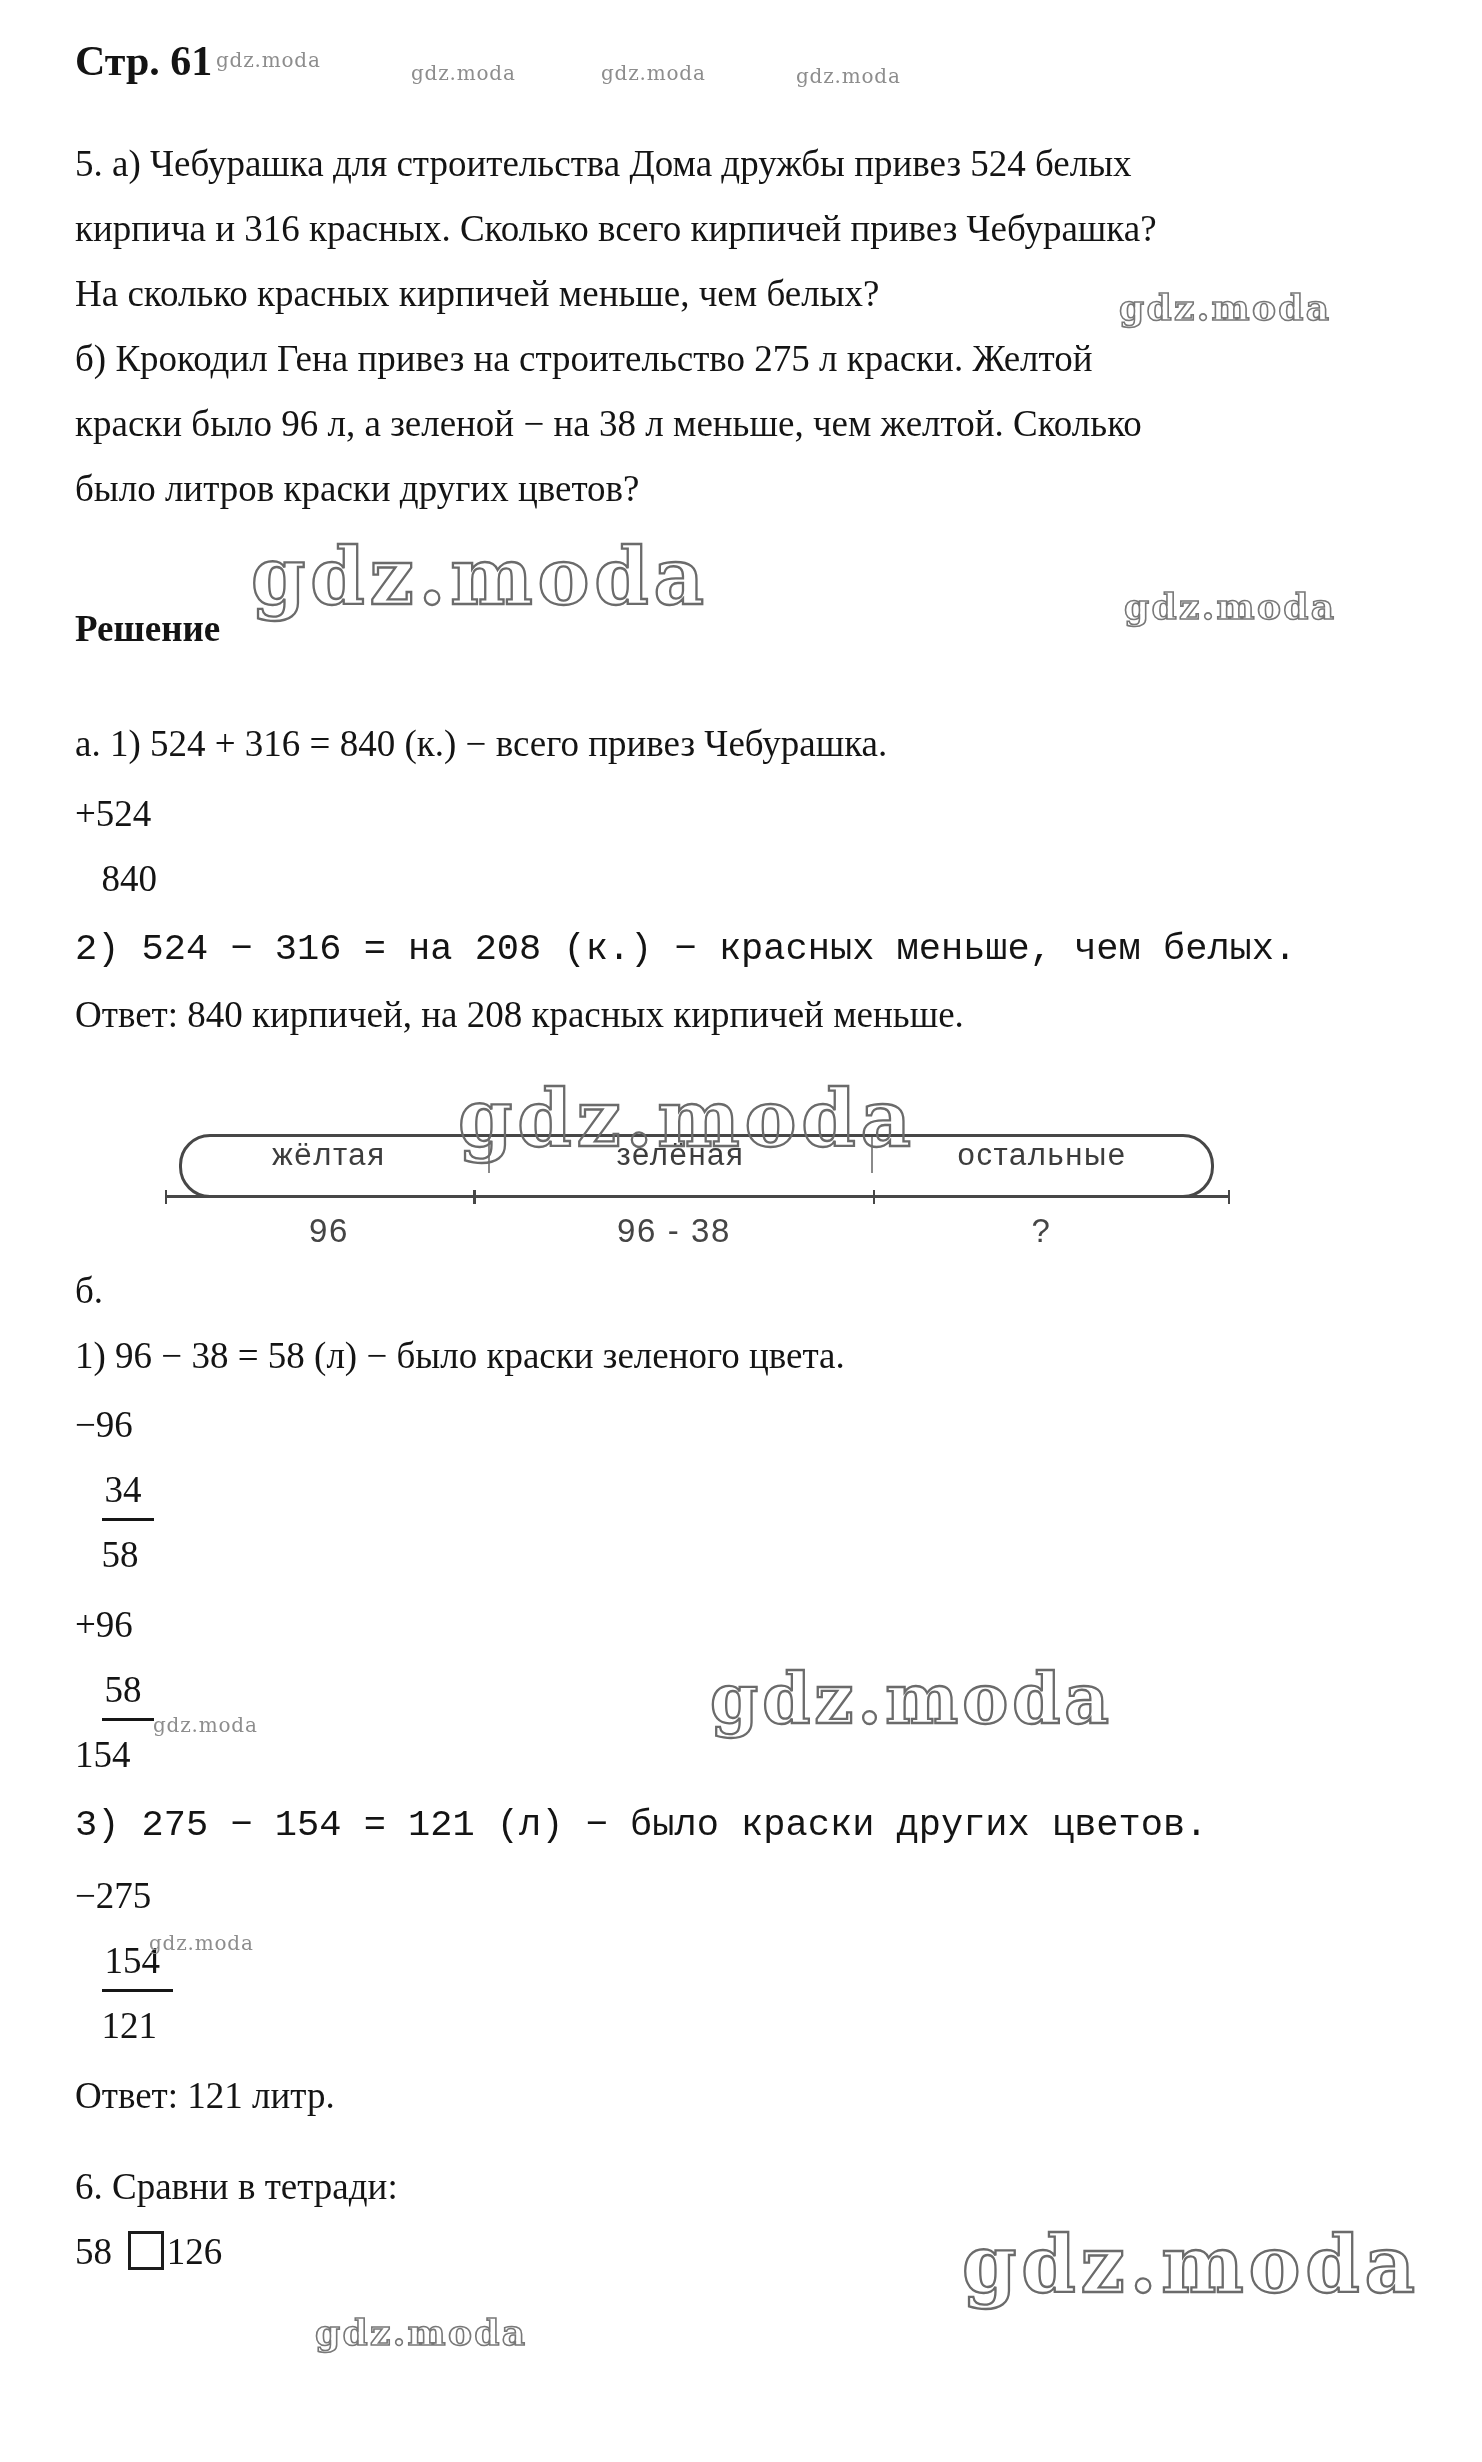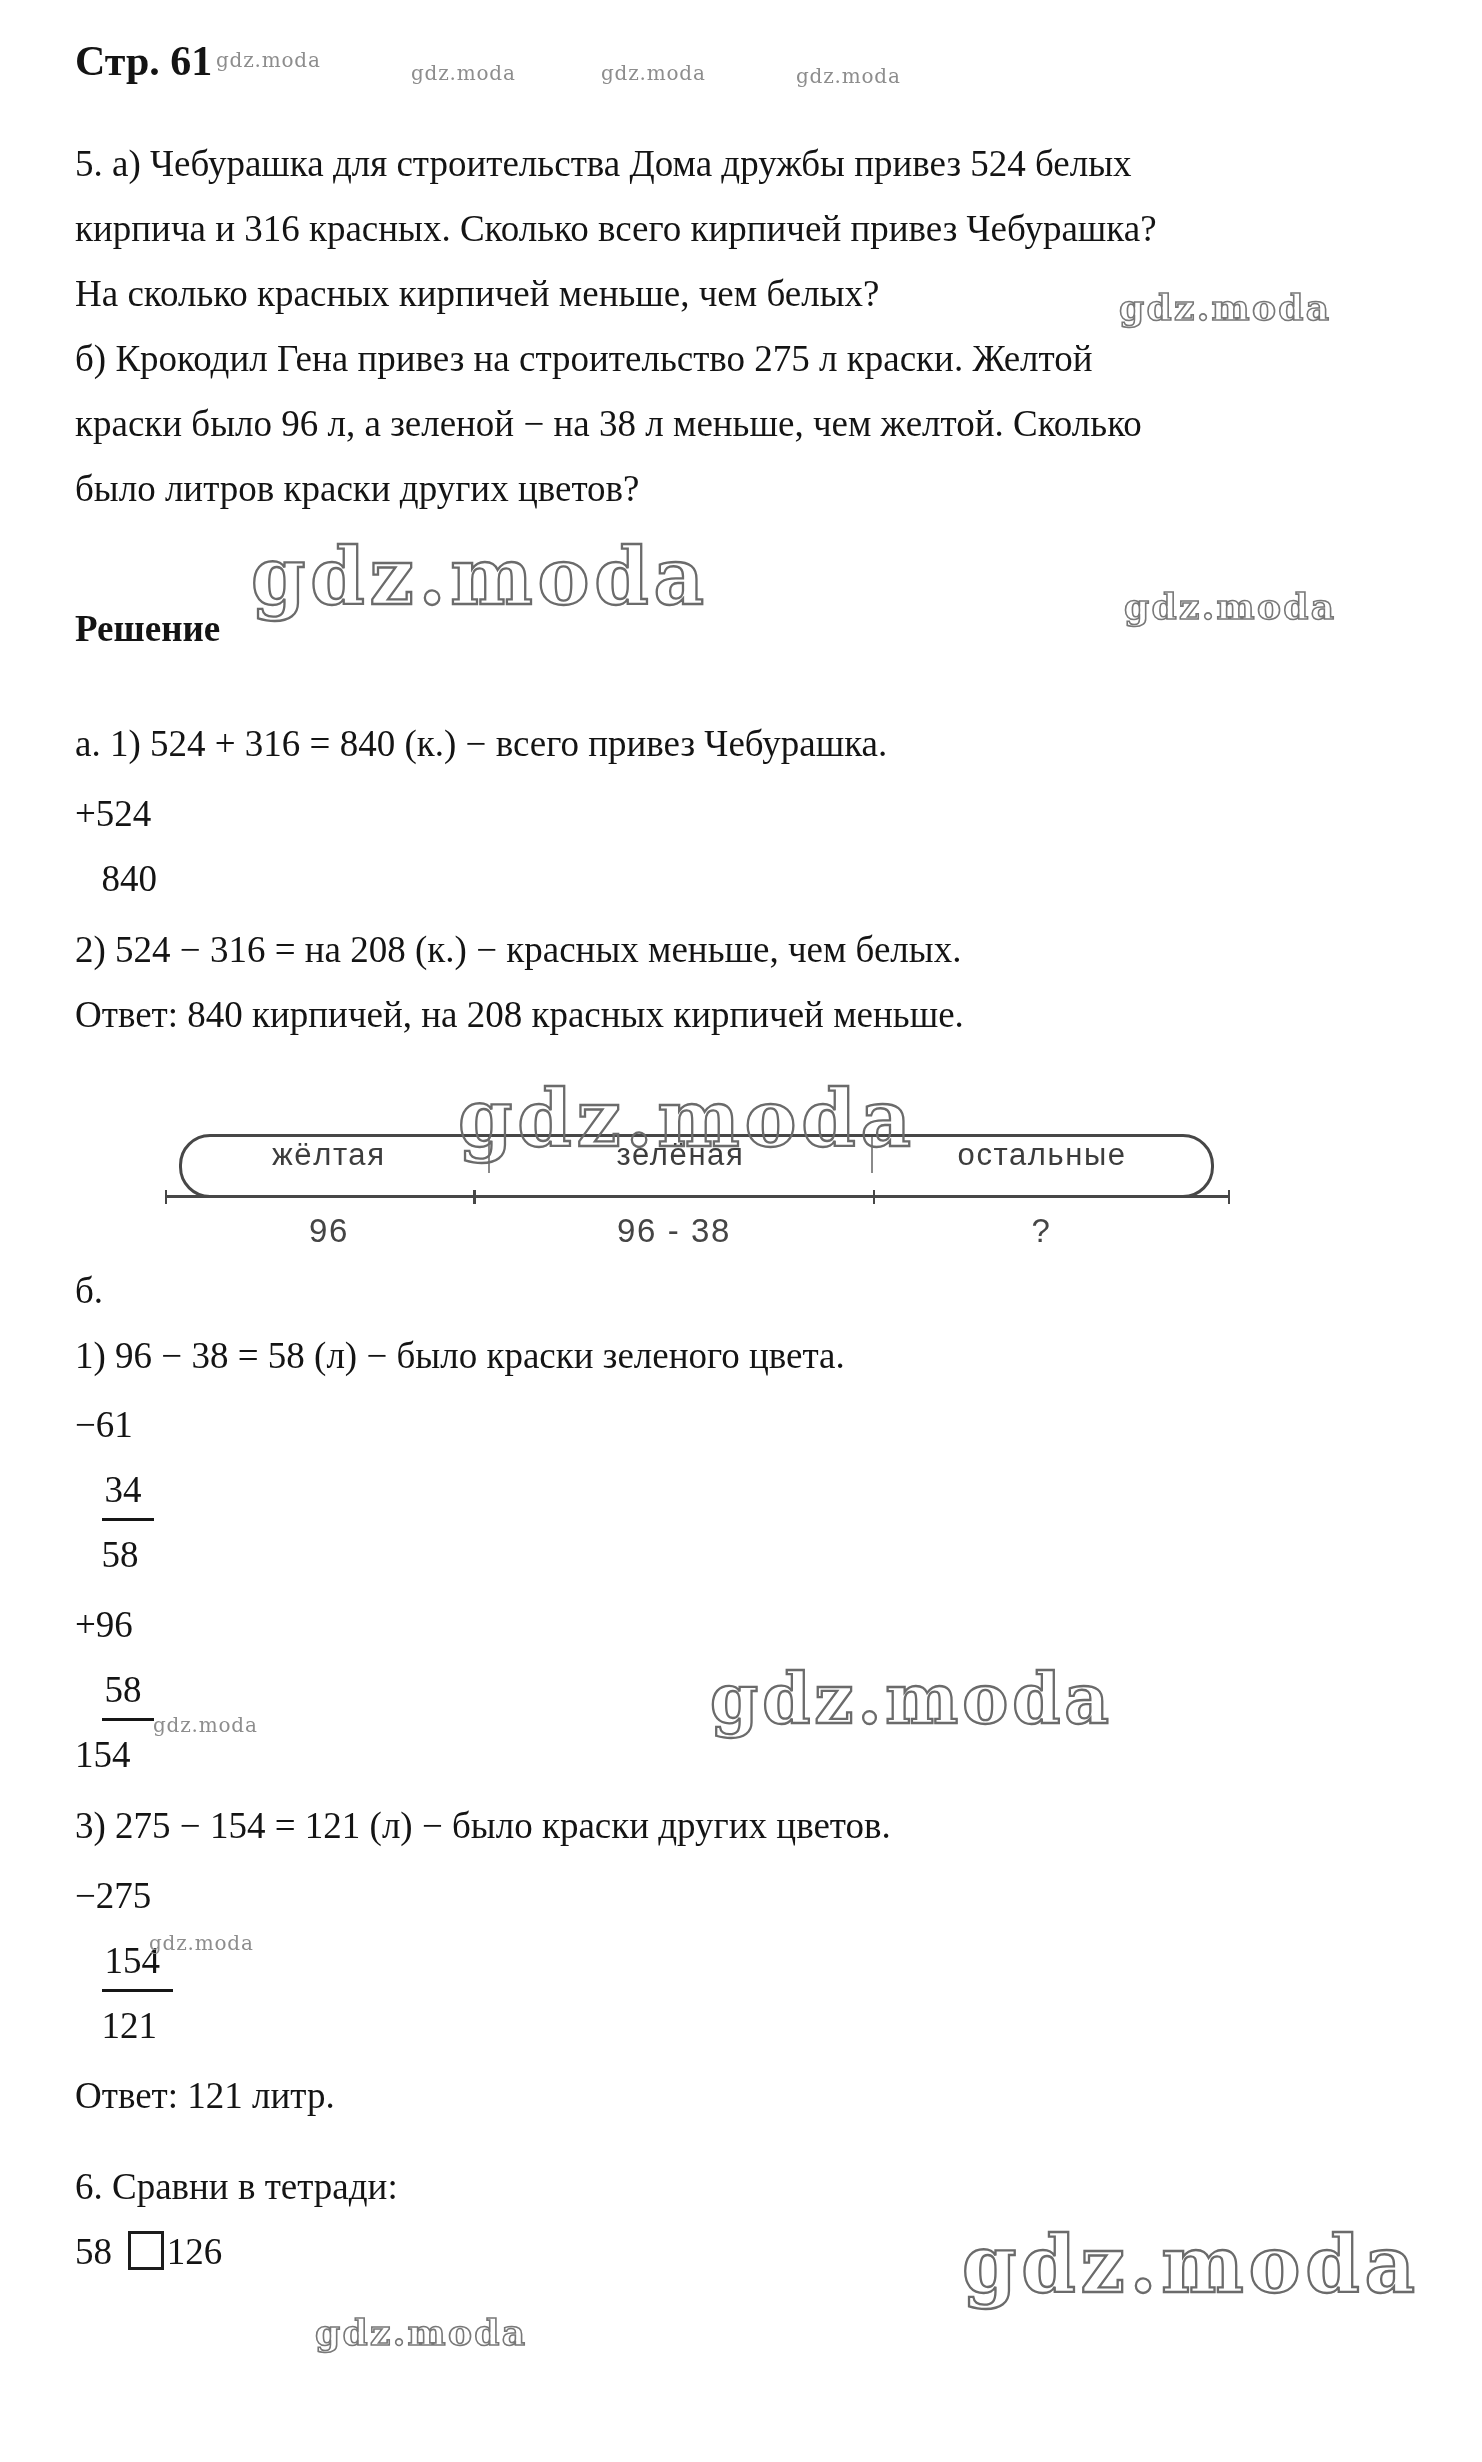--- a/index.html
+++ b/index.html
@@ -30,21 +30,21 @@
     font-size: 37px;
     line-height: 65px;
     white-space: nowrap;
   }
   .heading {
     margin-top: 75px;
     font-size: 37px;
     font-weight: bold;
     line-height: 65px;
   }
-  .step { margin-top: 6.2px; }
+  .step { margin-top: 6.2px; font-family: Liberation Mono, monospace; }
   .step0 { margin-top: 50px; }
   .colblock { margin-top: 4.7px; }
   .cline {
     font-size: 37px;
     line-height: 65px;
     white-space: nowrap;
   }
   .ind { padding-left: 26.5px; }
   .under {
     display: inline-block;
@@ -202,21 +202,21 @@
         <div class="val val2">96 - 38</div>
         <div class="val val3">?</div>
       </div>
     </div>
 
     <div class="line blabel">б.</div>
 
     <div class="line">1) 96 − 38 = 58 (л) − было краски зеленого цвета.</div>
 
     <div class="colblock">
-      <div class="cline">−61</div>
+      <div class="cline">−96</div>
       <div class="cline ind"><span class="under">34</span></div>
       <div class="cline ind">58</div>
     </div>
 
 
     <div class="colblock">
       <div class="cline">+96</div>
       <div class="cline ind"><span class="under">58</span></div>
       <div class="cline">154</div>
     </div>

